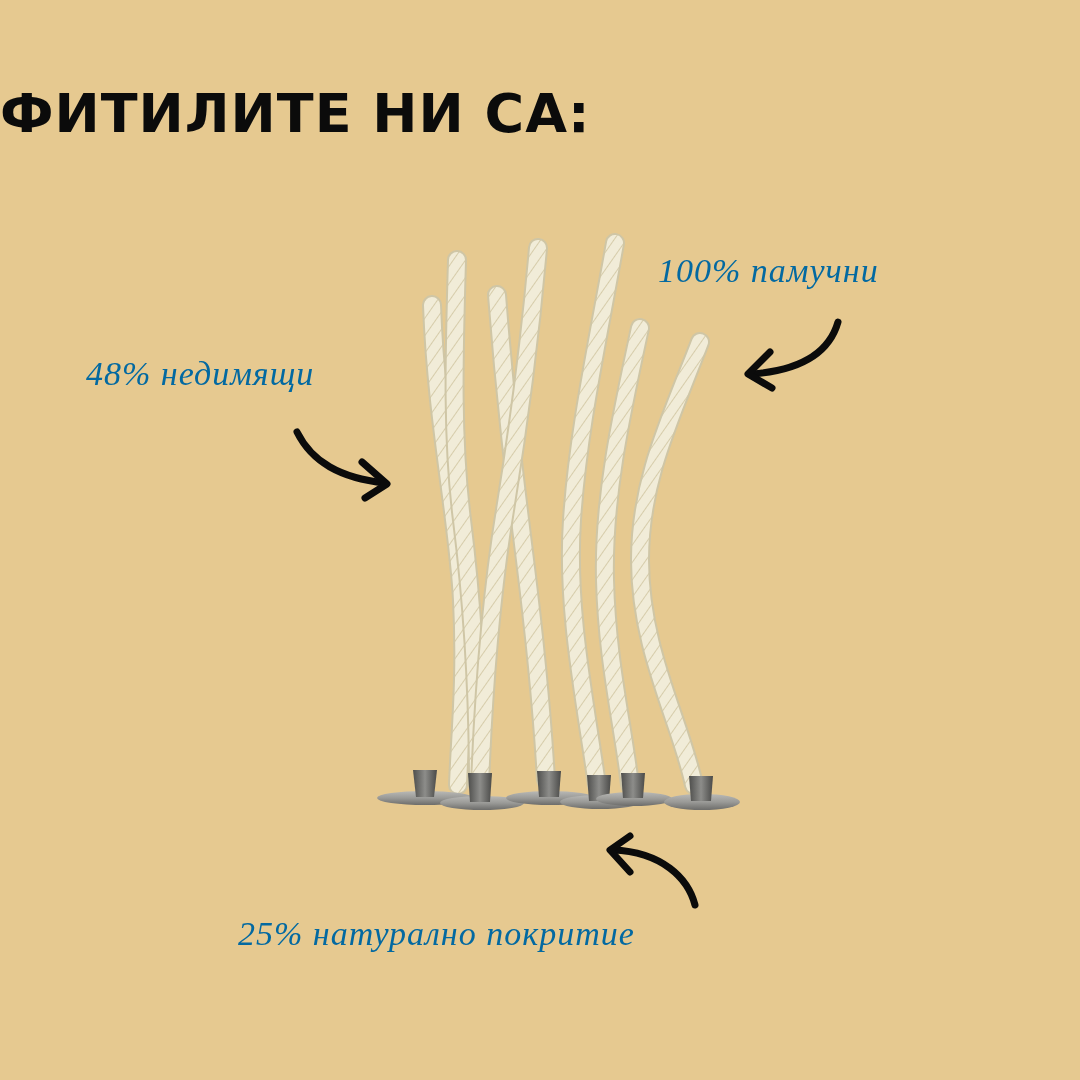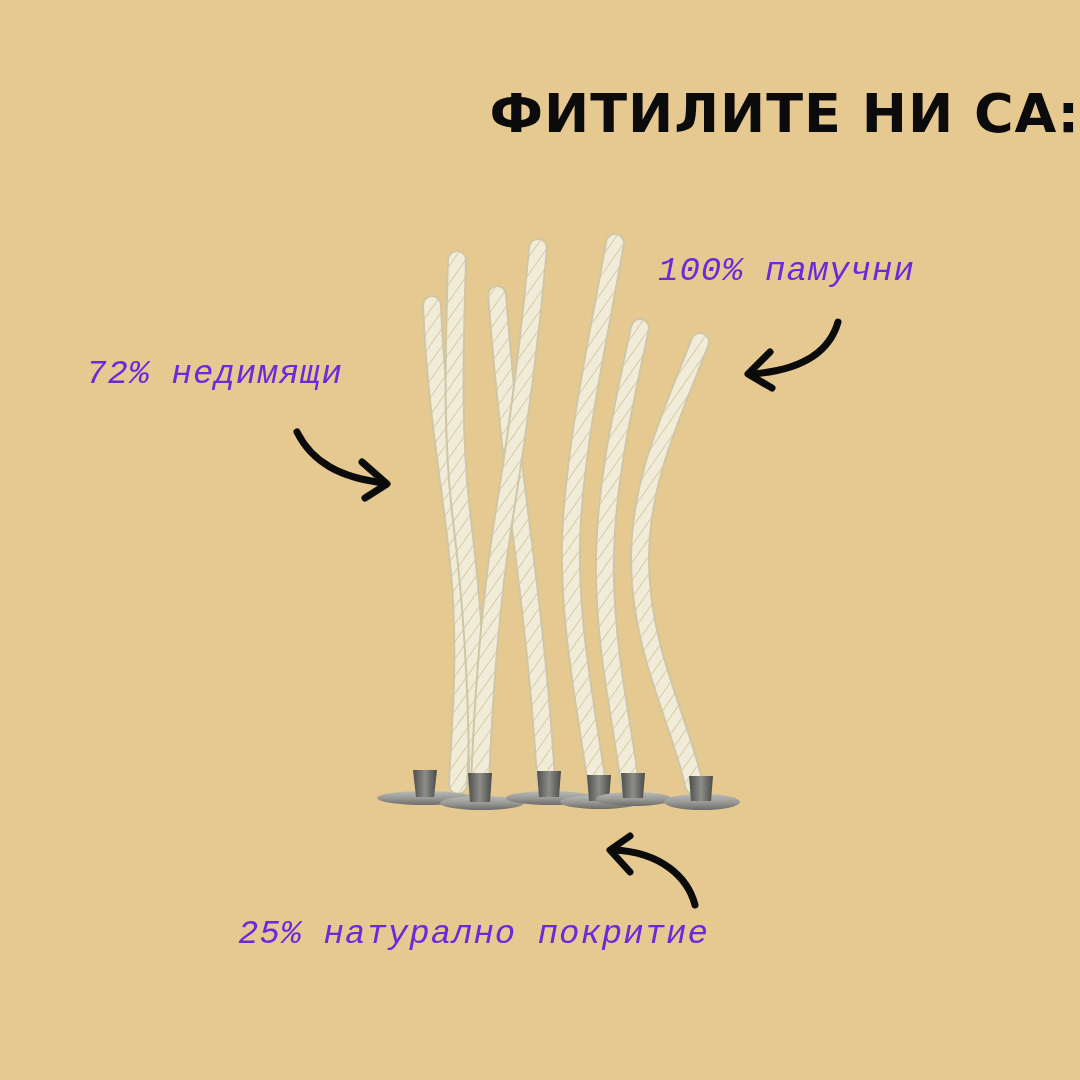--- a/index.html
+++ b/index.html
@@ -4,48 +4,48 @@
 <style>
   html, body { margin: 0; padding: 0; }
   body {
     width: 1080px; height: 1080px; overflow: hidden;
     background: #E6C990;
     position: relative;
     font-family: "DejaVu Sans", sans-serif;
   }
   .title {
     position: absolute; left: 0; top: 82px; width: 1080px;
-    text-align: right;
+    text-align: left;
     font-family: "DejaVu Sans", sans-serif;
     font-weight: bold;
     font-size: 54px;
     letter-spacing: 1px;
     color: #0b0b0b;
   }
   .label {
     position: absolute;
-    font-family: Liberation Mono, monospace;
+    font-family: Liberation Serif, serif;
     font-style: italic;
     font-size: 34px;
-    color: #6d28d9;
+    color: #0369a1;
     white-space: nowrap;
     letter-spacing: 1px;
   }
   .label-top-right { left: 658px; top: 252px; }
   .label-left { left: 86px; top: 355px; }
   .label-bottom { left: 238px; top: 915px; }
   svg.art { position: absolute; left: 0; top: 0; }
 </style>
 </head>
 <body>
 
 <div class="title">ФИТИЛИТЕ НИ СА:</div>
 
 <div class="label label-top-right">100% памучни</div>
-<div class="label label-left">72% недимящи</div>
+<div class="label label-left">48% недимящи</div>
 <div class="label label-bottom">25% натурално покритие</div>
 
 <svg class="art" width="1080" height="1080" viewBox="0 0 1080 1080">
   <defs>
     <pattern id="twist" width="10" height="10" patternUnits="userSpaceOnUse" patternTransform="rotate(35)">
       <rect width="10" height="10" fill="#F1ECD8"></rect>
       <line x1="0" y1="0" x2="0" y2="10" stroke="#D6CCAA" stroke-width="2"></line>
     </pattern>
     <linearGradient id="metal" x1="0" y1="0" x2="0" y2="1">
       <stop offset="0" stop-color="#B9B9B6"></stop>

